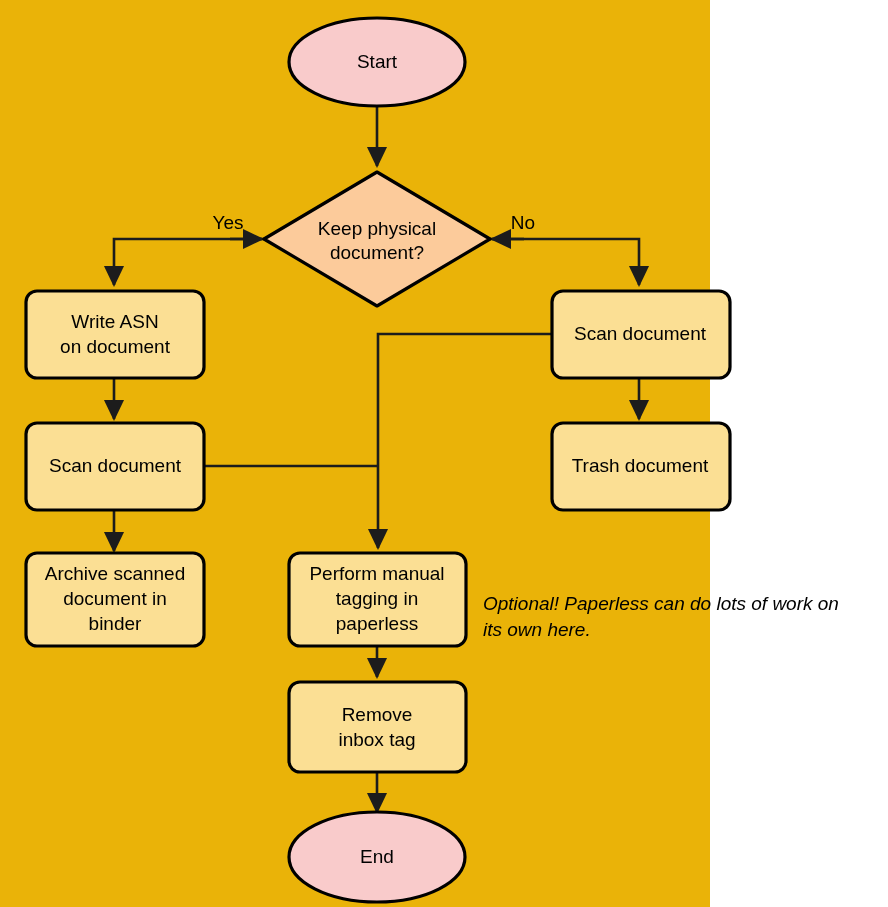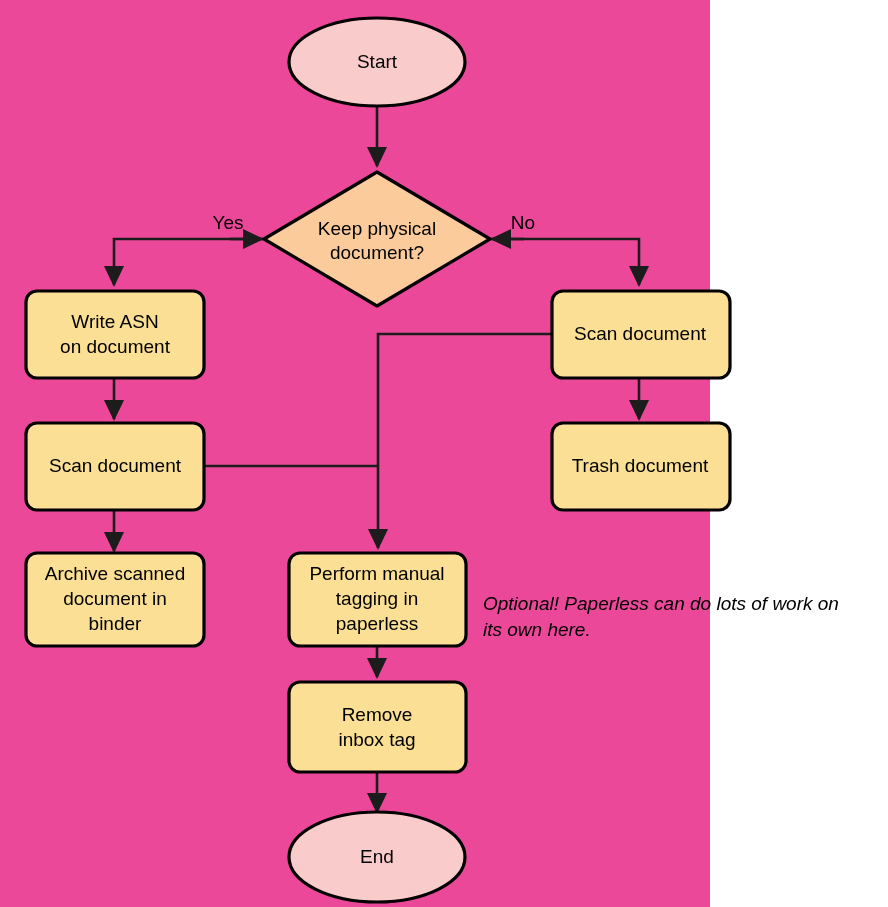--- a/index.html
+++ b/index.html
@@ -11,21 +11,21 @@
   body {
     font-family: "Liberation Sans", sans-serif;
     width: 888px;
     height: 907px;
     overflow: hidden;
   }
   #flow-root {
     position: relative;
     width: 710px;
     height: 907px;
-    background: #ec4899;
+    background: #eab308;
   }
   #flow-svg {
     position: absolute;
     left: 0;
     top: 0;
     width: 888px;
     height: 907px;
     display: block;
   }
   .node-text {

